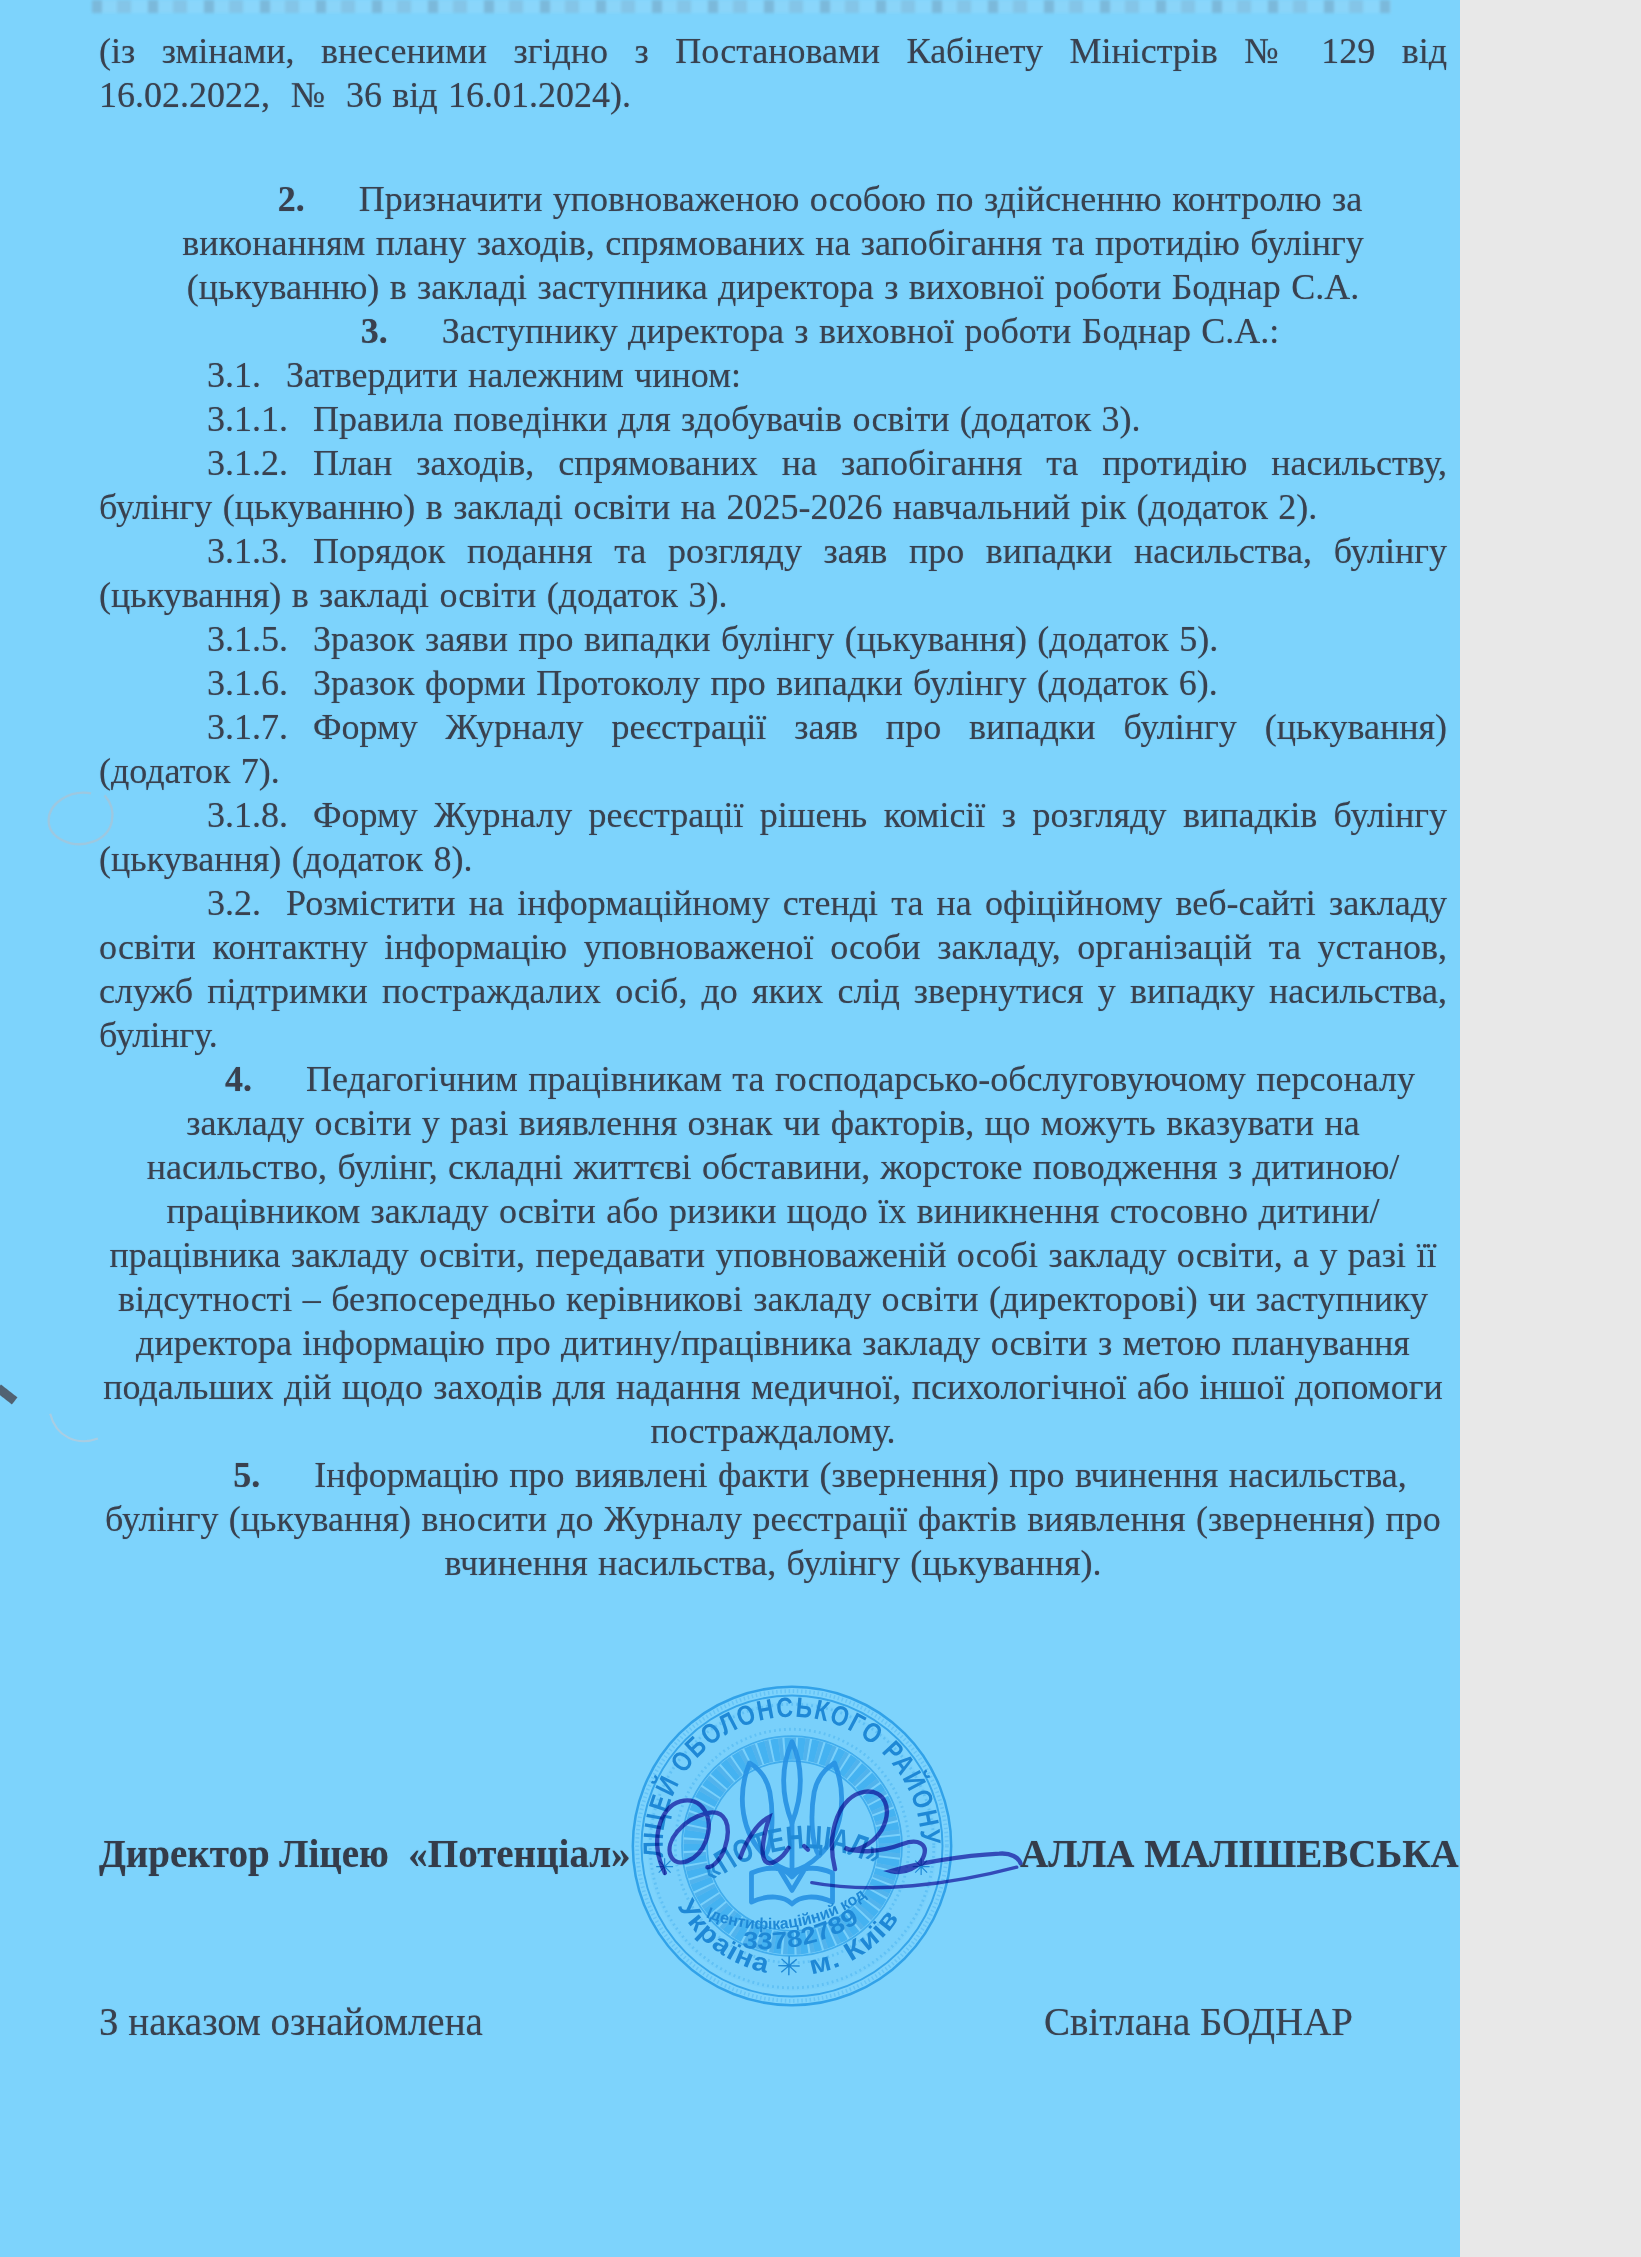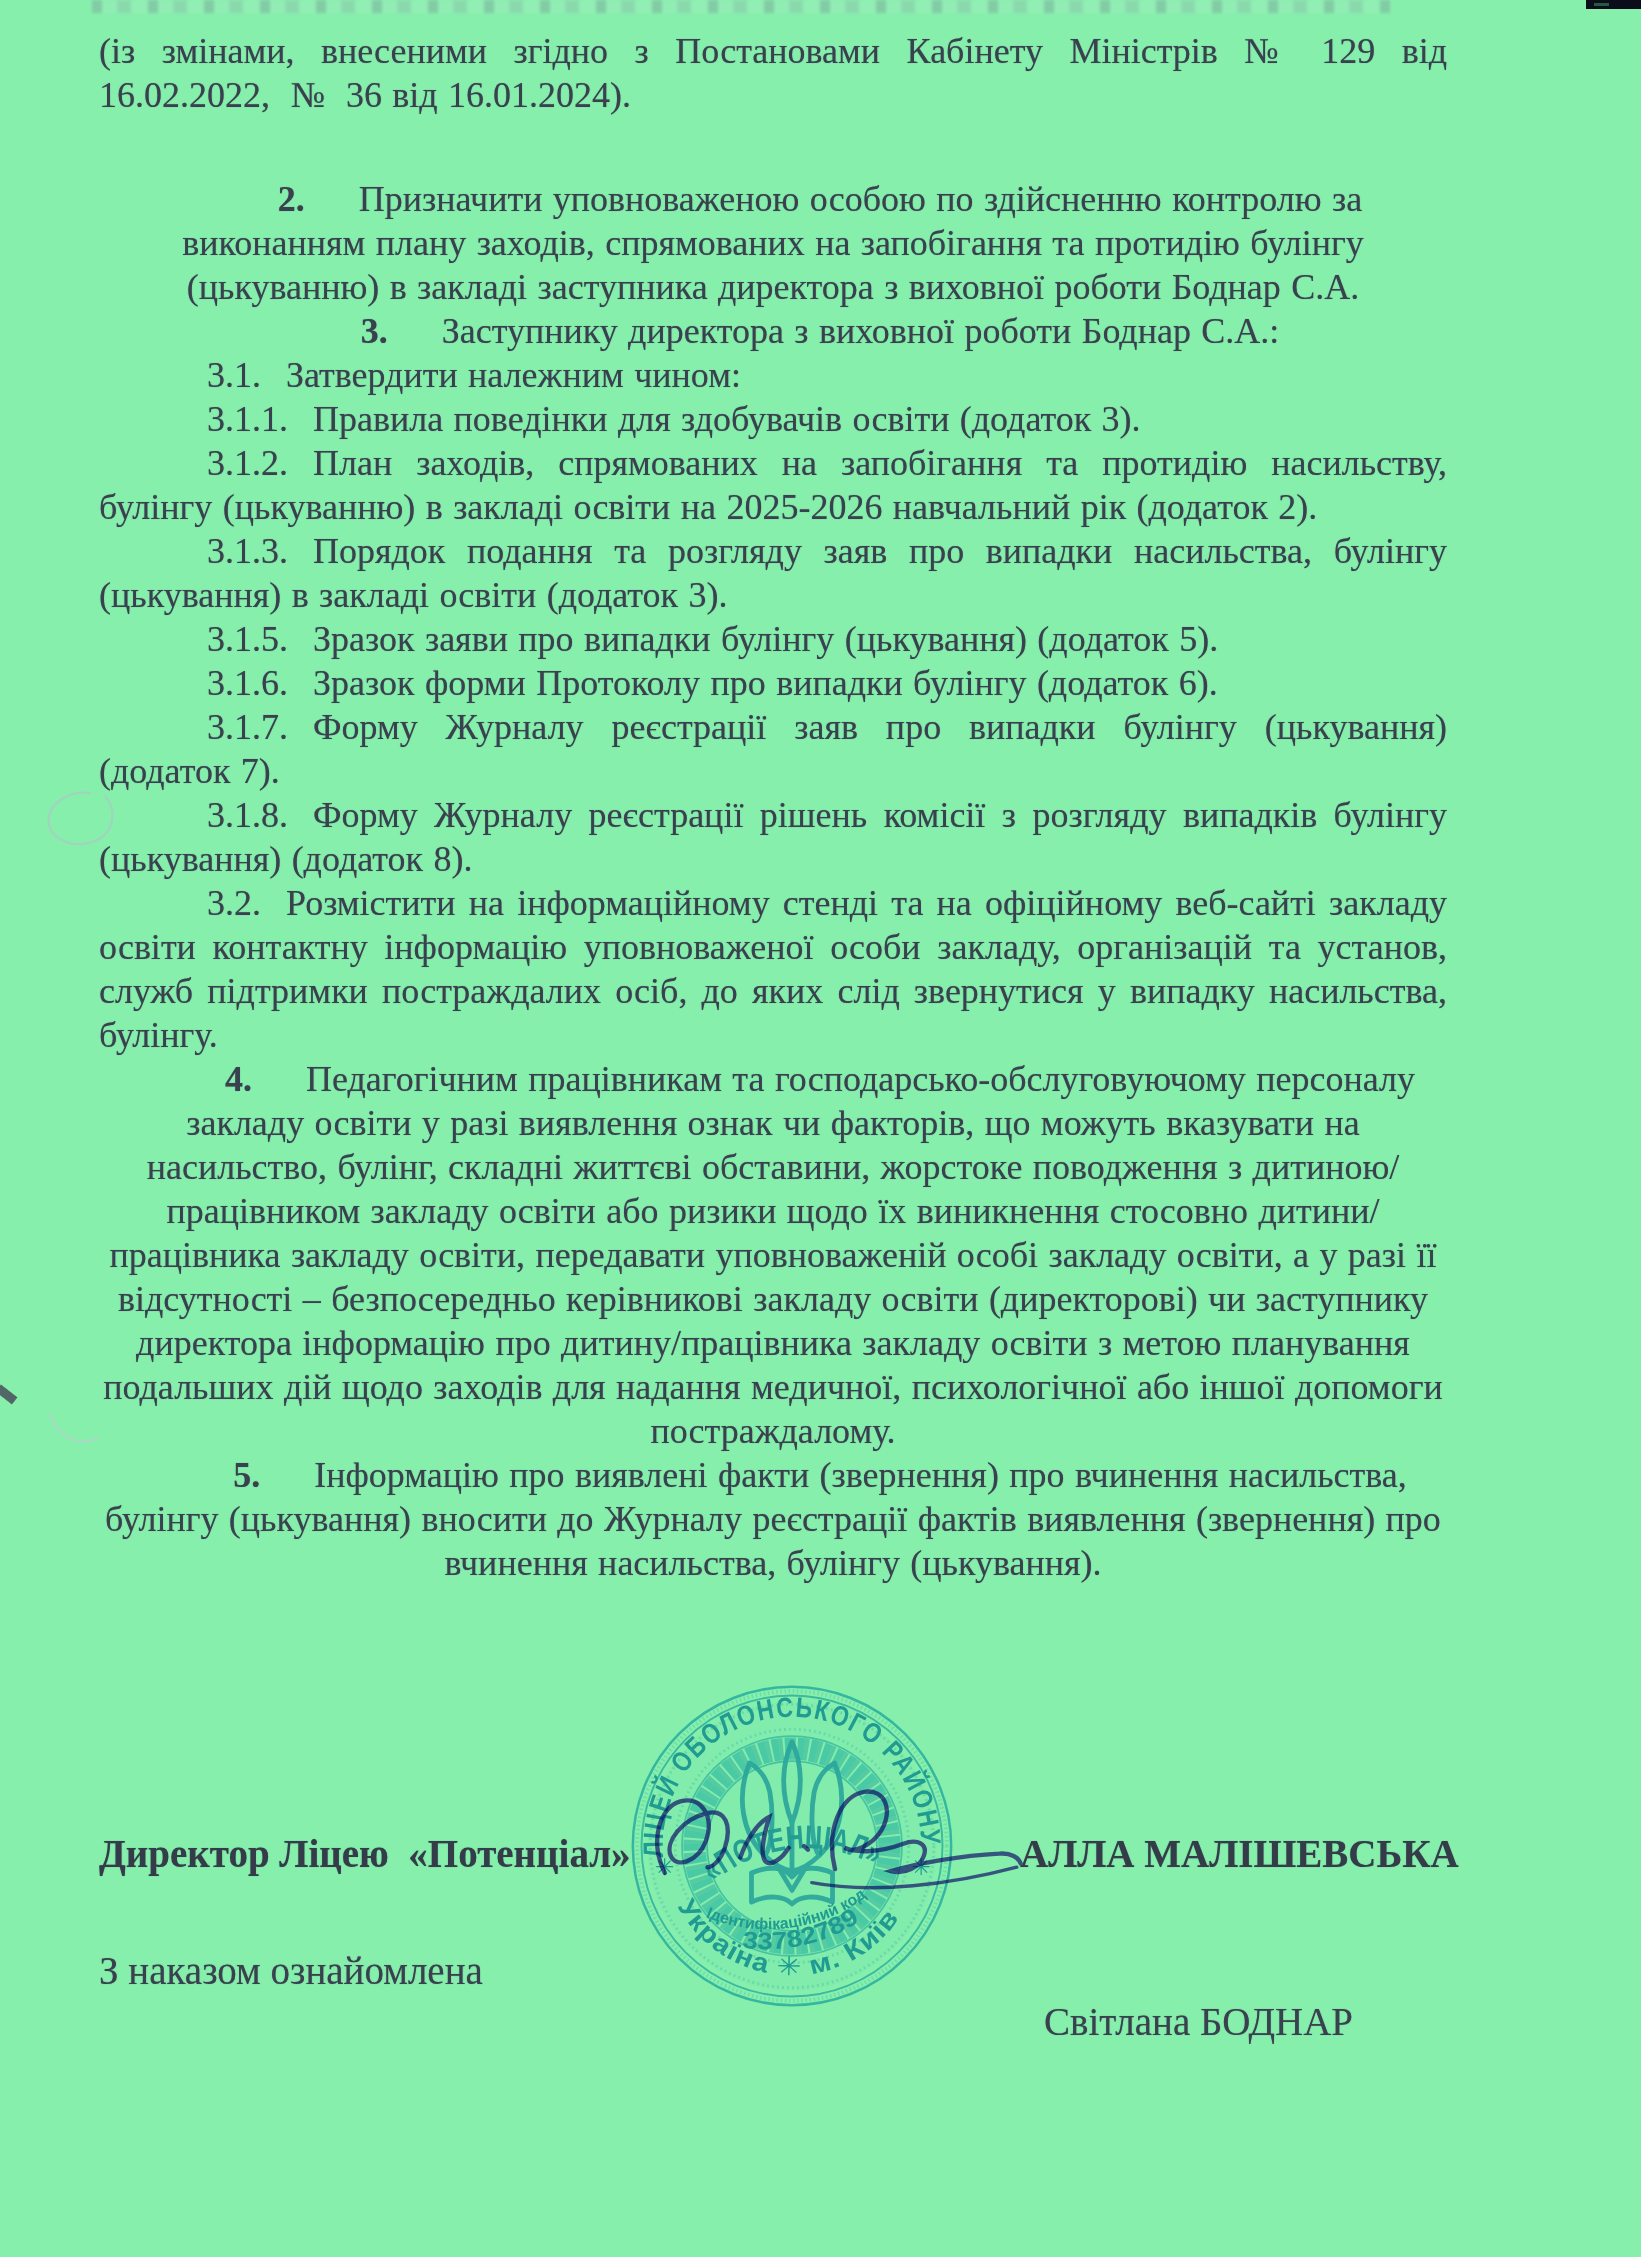--- a/index.html
+++ b/index.html
@@ -1,19 +1,19 @@
 <!DOCTYPE html>
 <html lang="uk"><head>
 <meta charset="utf-8">
 <style>
   html,body{margin:0;padding:0;background:#e8e8e8;}
   .page{
     position:relative;
-    width:1641px;height:2257px;
-    background:#86efac;
+    width:1460px;height:2257px;
+    background:#7dd3fc;
     overflow:hidden;
     font-family:"Liberation Serif","DejaVu Serif",serif;
   }
   
   .top-cut-line{
     position:absolute;left:92px;top:0;width:1299px;height:12.6px;
     background:repeating-linear-gradient(90deg,
       rgba(120,132,150,.55) 0 9.7px, rgba(215,222,231,.25) 9.7px 25px,
       rgba(150,160,176,.45) 25px 39px, rgba(230,234,240,.2) 39px 56px);
     filter:blur(1.5px);opacity:.6;
@@ -48,21 +48,21 @@
   .p-num{padding-right:25px;}
   .p-num.bold{font-weight:700;padding-right:54px;}
   
   .sig-text{
     position:absolute;font-size:39px;color:#39414f;white-space:nowrap;
     text-shadow:0 0 1px rgba(57,65,79,.5);
   }
   .sig-bold{font-weight:700;color:#343c4a;}
   #director-title{left:99px;top:1831px;}
   #director-name{left:1020px;top:1831px;}
-  #ack-line1{left:99px;top:1948px;}
+  #ack-line1{left:99px;top:1999px;}
   #ack-line2{left:99px;top:1999px;}
   #deputy-name{left:1044px;top:1999px;}
   
   .stamp{position:absolute;left:628px;top:1682px;mix-blend-mode:multiply;opacity:.93;}
   .ink-signature{position:absolute;left:632px;top:1757px;mix-blend-mode:multiply;}
   .stamp text{font-family:"Liberation Sans","DejaVu Sans",sans-serif;}
 </style>
 </head>
 <body>
 

